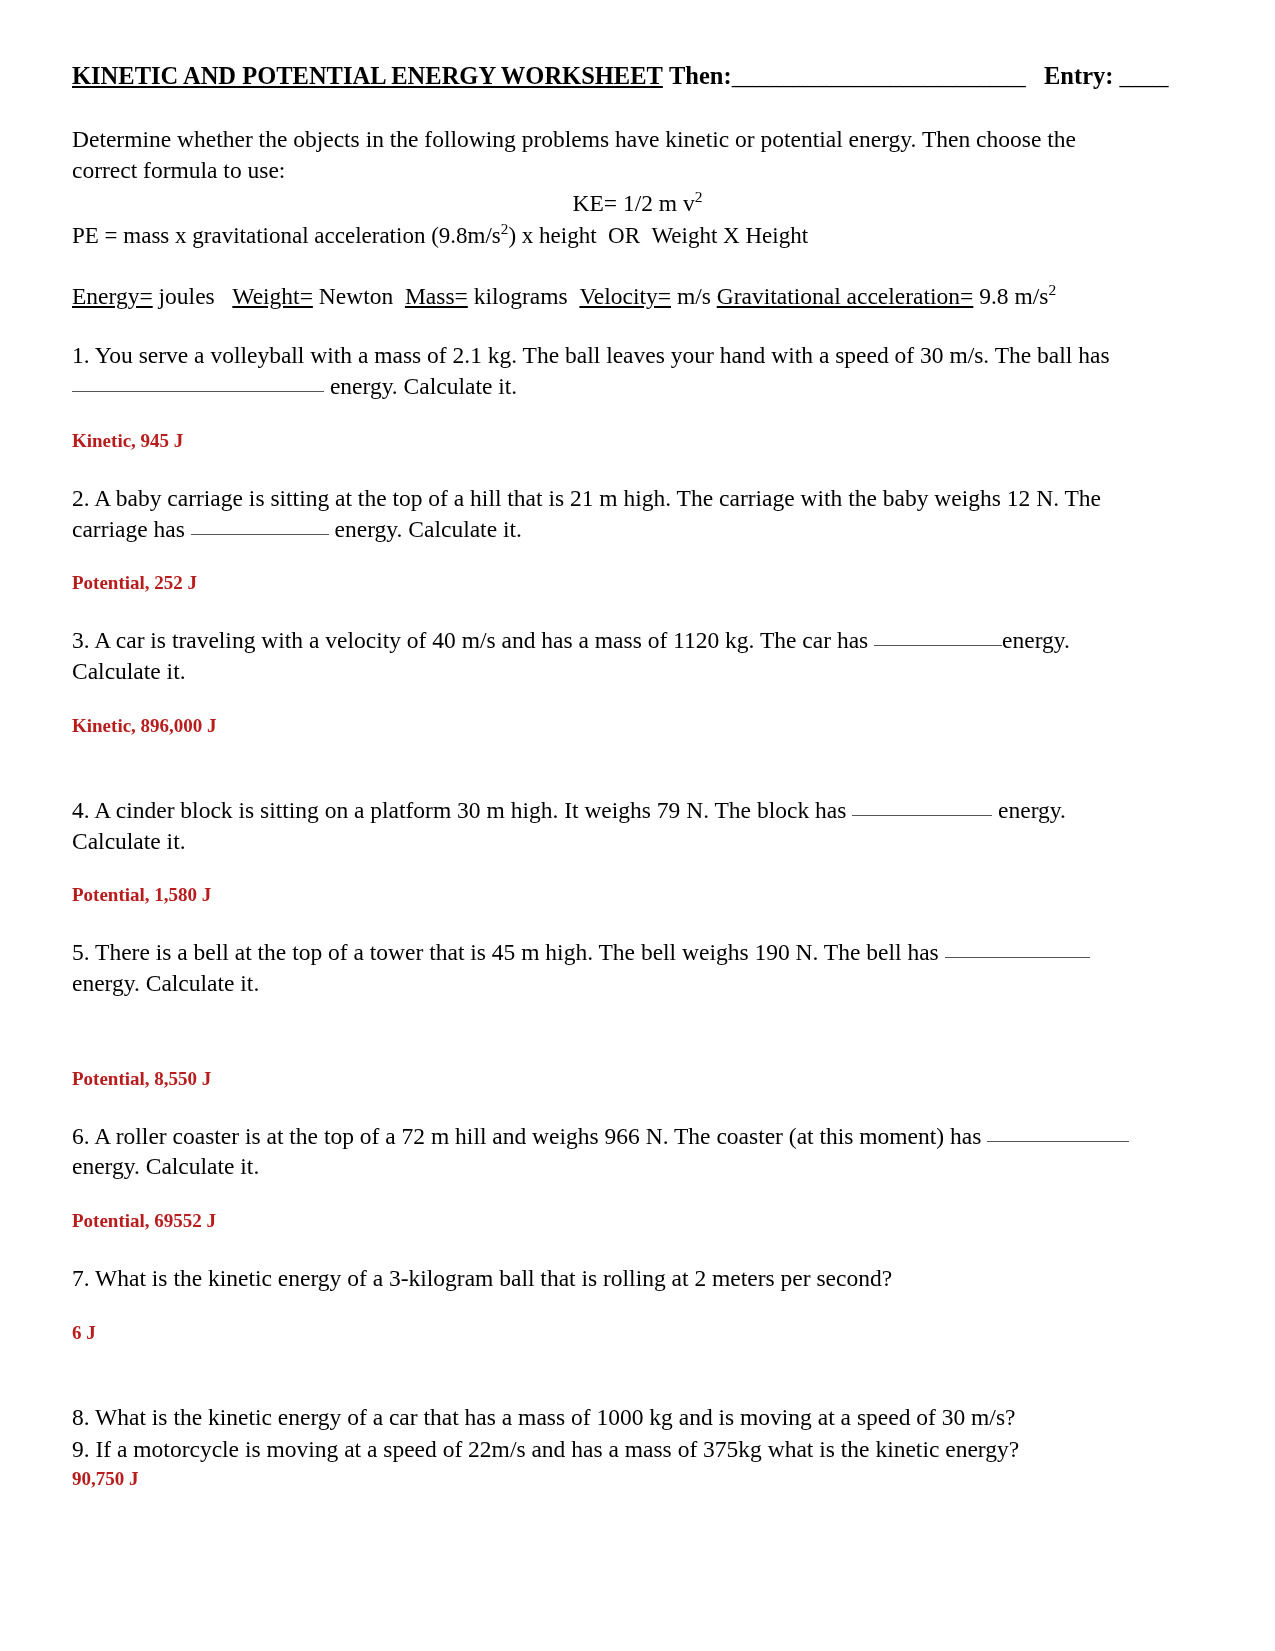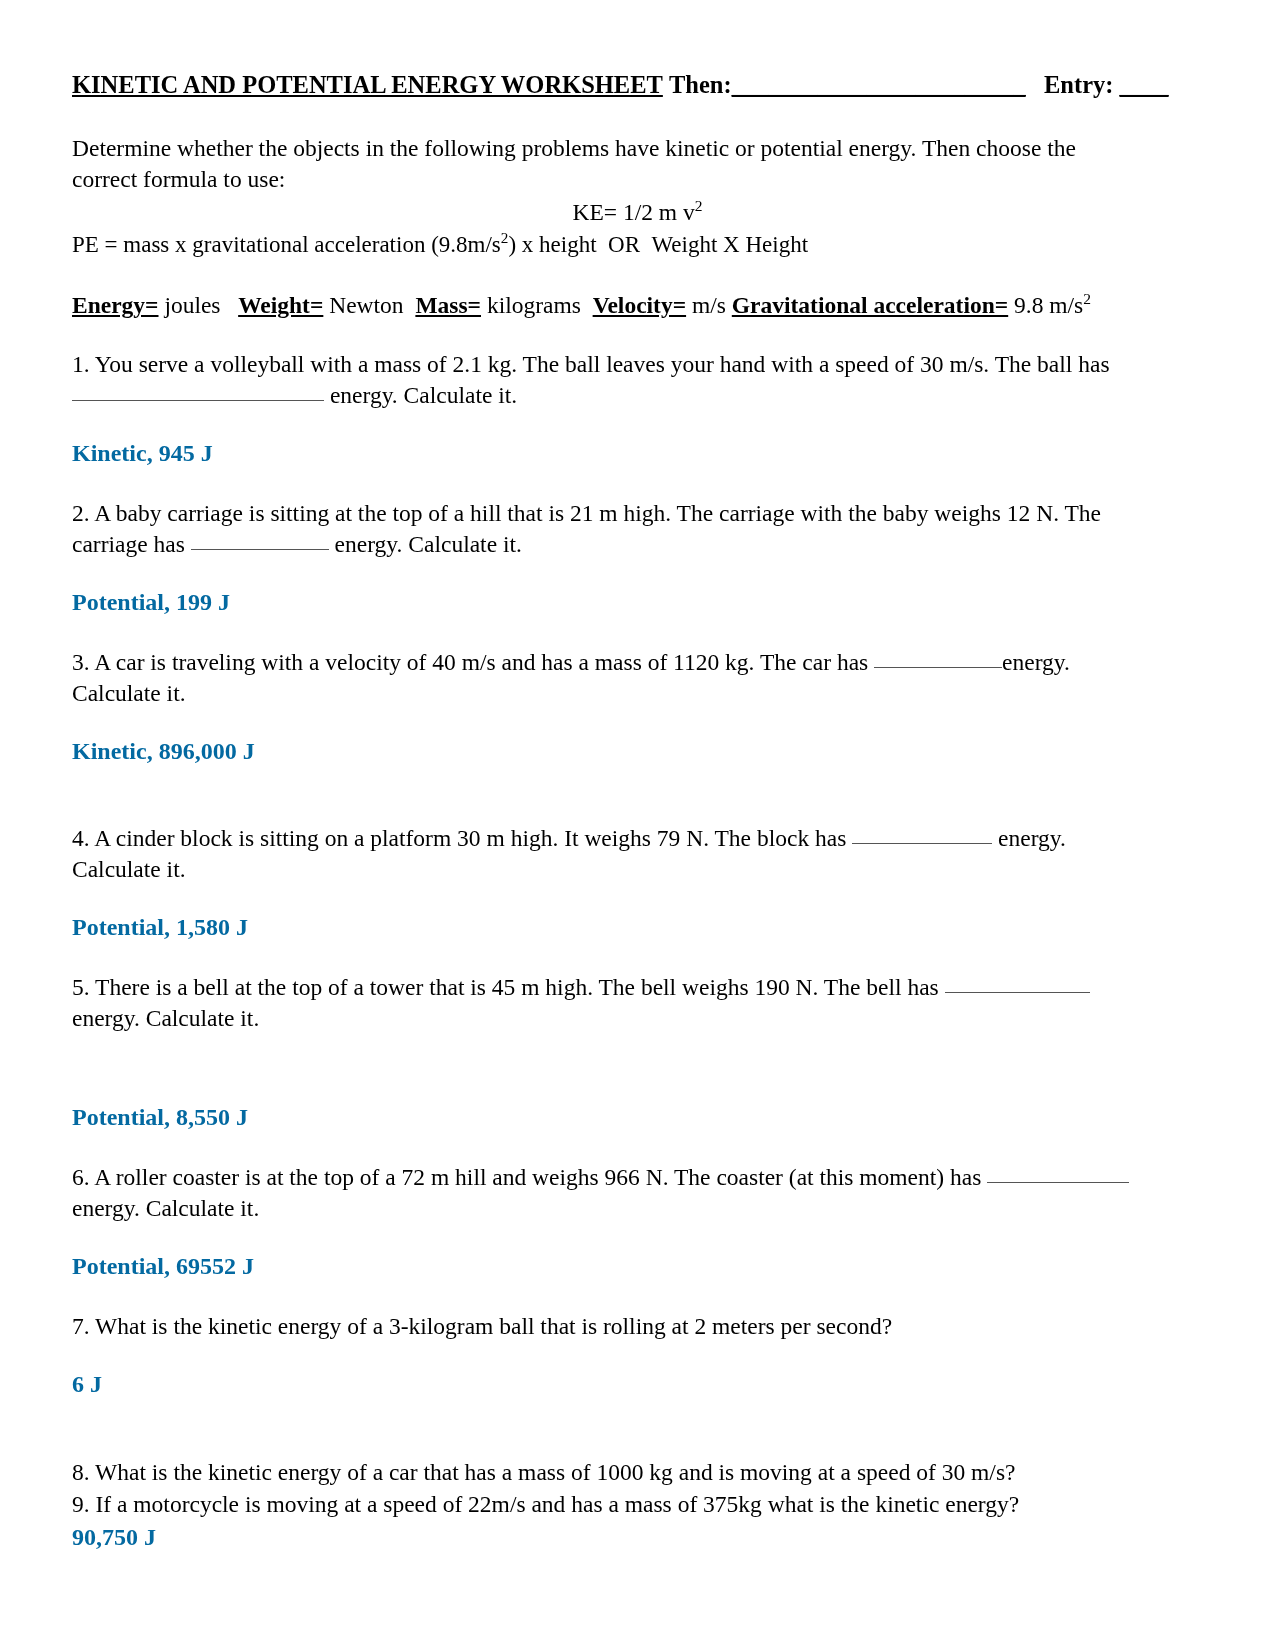--- a/index.html
+++ b/index.html
@@ -30,23 +30,21 @@
   }
   .hdr .title {
     font-weight: bold;
     text-decoration: underline;
   }
   .hdr .namelbl {
     font-weight: bold;
   }
   .hdr .rule {
     display: inline-block;
-    text-decoration: underline;
     letter-spacing: 0;
-    margin-top: 9px;
   }
   .hdr .entrylbl {
     font-weight: bold;
   }
   p {
     margin: 0;
   }
   .body-text {
     font-size: 23.5px;
     line-height: 1.30;
@@ -75,33 +73,33 @@
     vertical-align: super;
     line-height: 0;
   }
   .defs {
     margin-top: 30px;
     font-size: 23.5px;
     line-height: 1.3;
     white-space: nowrap;
   }
   .defs .term {
-    font-weight: bold;
+    font-weight: normal;
     text-decoration: underline;
   }
   .q {
     margin-top: 29px;
     font-size: 23.5px;
     line-height: 1.31;
     max-width: 1075px;
   }
   .ans {
-    color: #0369a1;
+    color: #b91c1c;
     font-weight: bold;
-    font-size: 24px;
+    font-size: 19px;
     line-height: 1.31;
     margin-top: 27px;
   }
   .blank {
     display: inline-block;
     border-bottom: 1.6px solid #555555;
     vertical-align: 2px;
   }
   .gap-lg { margin-top: 56px; }
   .gap-md { margin-top: 68px; }
@@ -137,21 +135,21 @@
     <span>energy. Calculate it.</span>
   </p>
   <p class="ans">Kinetic, 945 J</p>
 
   <p class="q">
     <span>2.</span>
     <span>A baby carriage is sitting at the top of a hill that is 21 m high. The carriage with the baby weighs 12 N. The carriage has</span>
     <span class="blank" style="width:138px"></span>
     <span>energy. Calculate it.</span>
   </p>
-  <p class="ans">Potential, 199 J</p>
+  <p class="ans">Potential, 252 J</p>
 
   <p class="q">
     <span>3.</span>
     <span>A car is traveling with a velocity of 40 m/s and has a mass of 1120 kg. The car has</span>
     <span class="blank" style="width:128px"></span><span>energy. Calculate it.</span>
   </p>
   <p class="ans">Kinetic, 896,000 J</p>
 
   <p class="q gap-lg">
     <span>4.</span>

